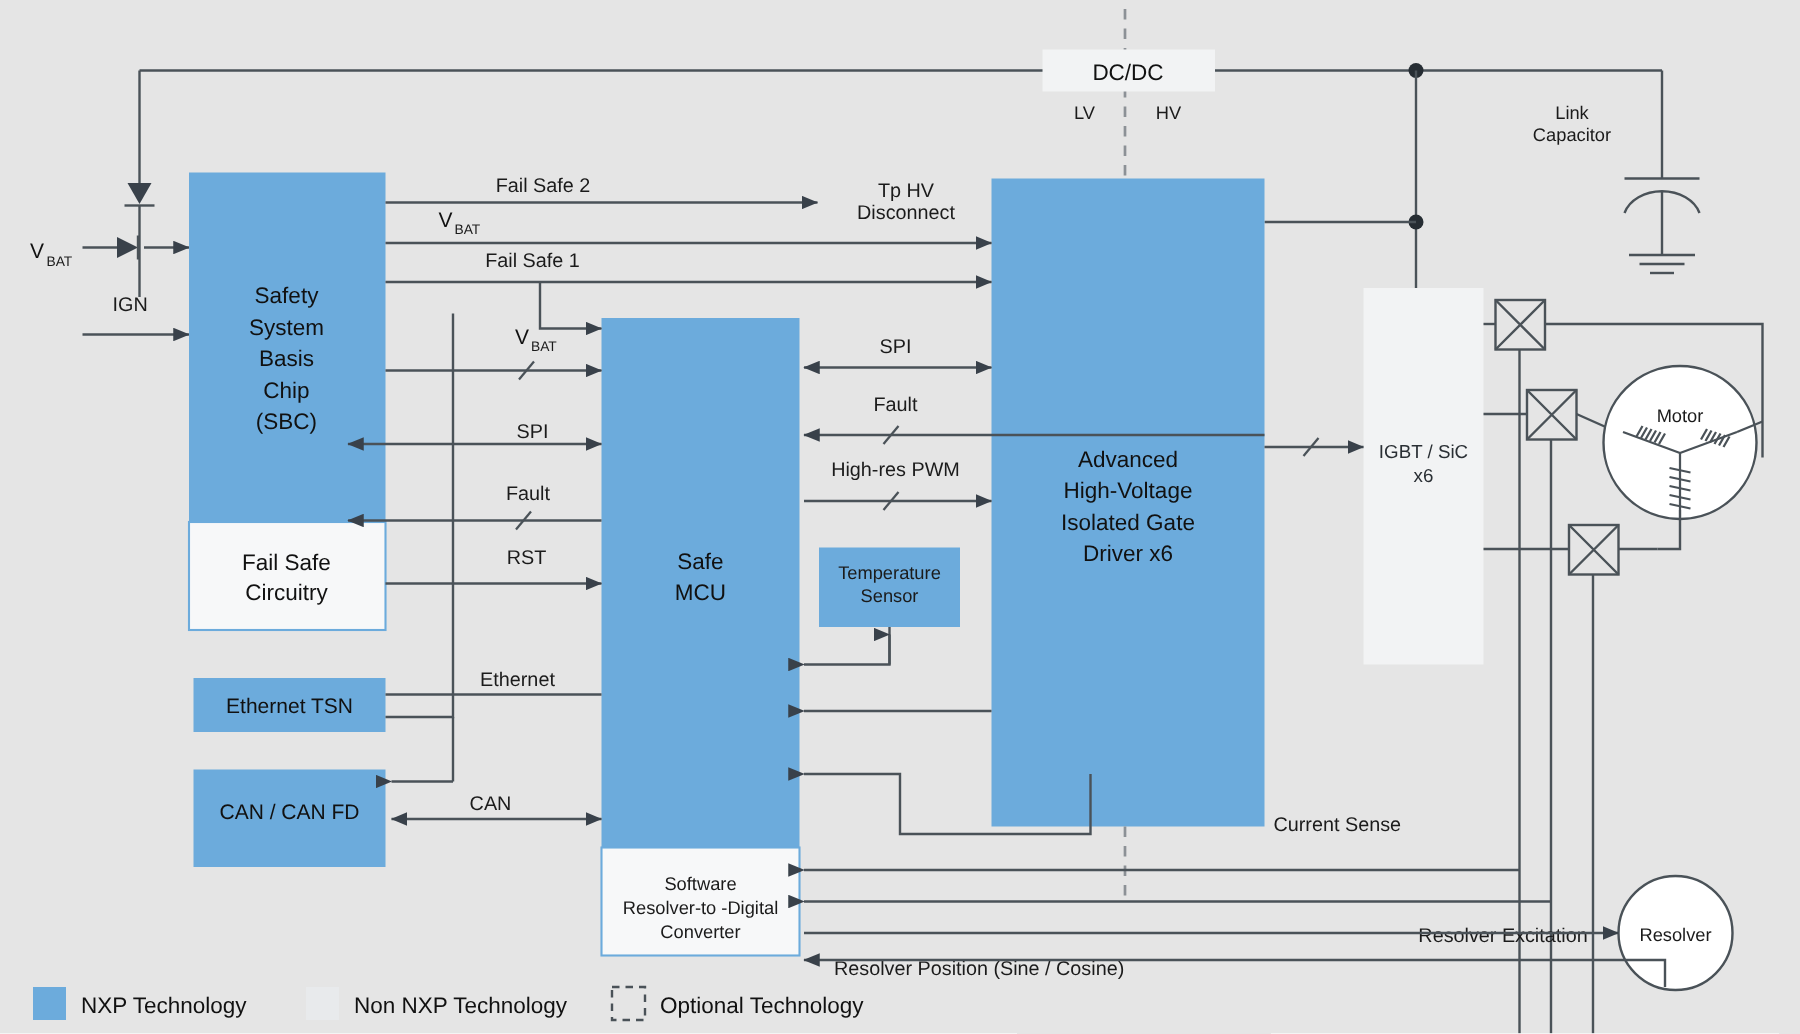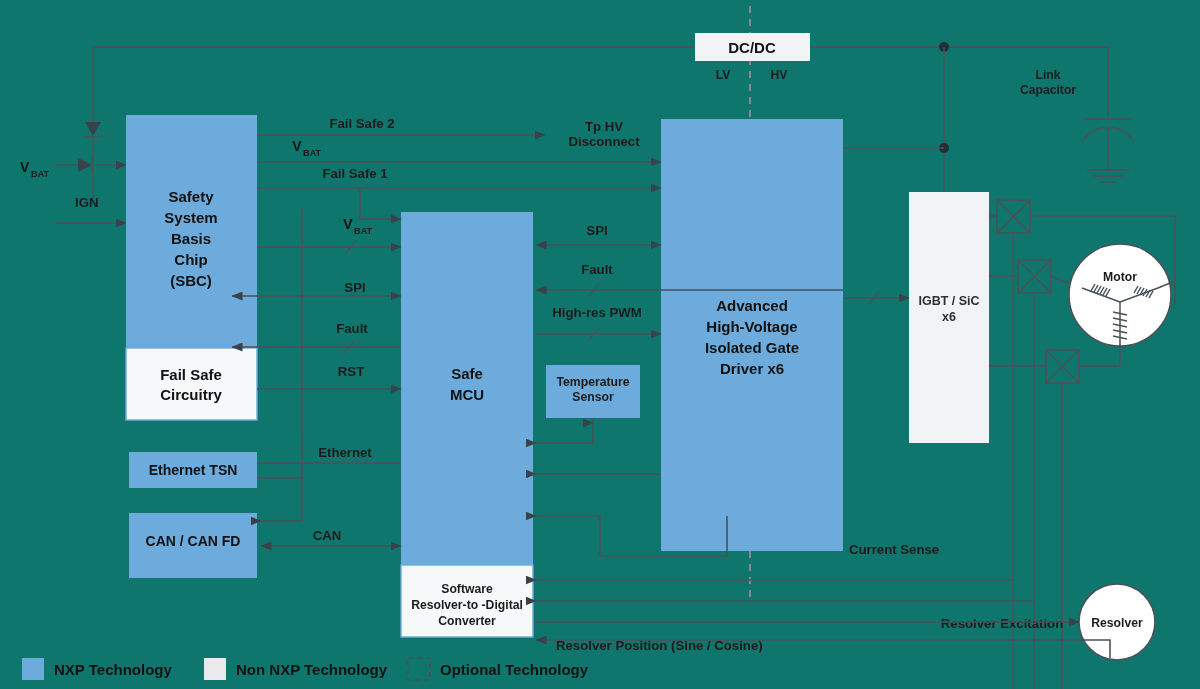--- a/index.html
+++ b/index.html
@@ -1,17 +1,17 @@
 <!DOCTYPE html>
 <html><head>
 <meta charset="utf-8">
 <style>
   html,body{margin:0;padding:0;background:#ffffff;}
-  #root{position:relative;width:1200px;height:689px;background:#0f766e;
-        font-family:"Liberation Sans","DejaVu Sans",sans-serif;font-weight:bold;}
+  #root{position:relative;width:1200px;height:689px;background:#e5e5e5;
+        font-family:"Liberation Sans","DejaVu Sans",sans-serif;}
   svg{display:block;}
   .blk{fill:#6CABDC;stroke:none;}
   .blk-sub{fill:#F7F8F9;stroke:#6CABDC;stroke-width:1.4;}
   .blk-grey{fill:#F2F3F4;stroke:none;}
   .wire{stroke:#4A5258;stroke-width:1.6;fill:none;}
   .wire-thin{stroke:#4A5258;stroke-width:1.5;fill:none;}
   .dash{stroke:#8C9196;stroke-width:1.8;fill:none;stroke-dasharray:7 6;}
   .node{fill:#262D33;}
   .lbl{font-size:13.2px;fill:#1B1B1B;}
   .lbl-sm{font-size:12.2px;fill:#1B1B1B;}

